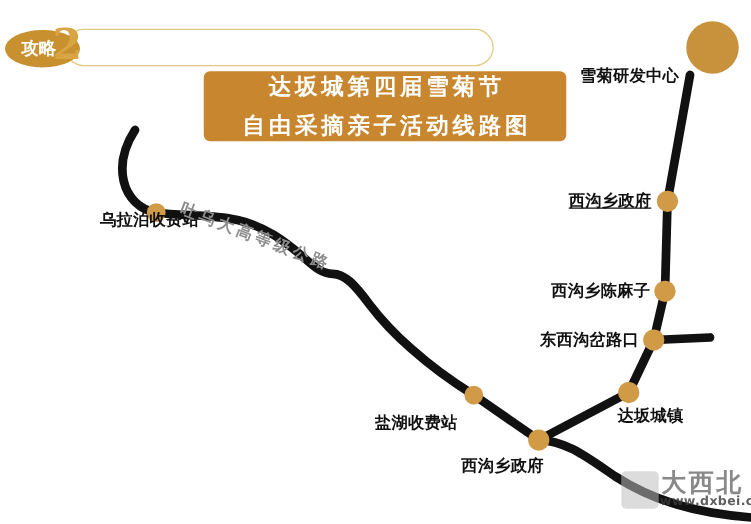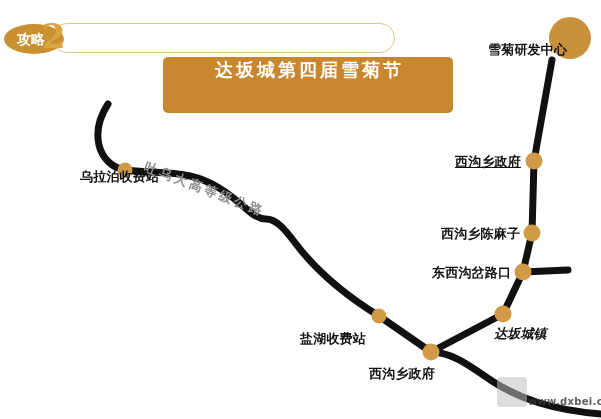--- a/index.html
+++ b/index.html
@@ -179,20 +179,21 @@
   <div id="header-strip">
     <div id="header-pill"></div>
     <div id="guide-badge">
       <span id="guide-badge-label">攻略</span>
     </div>
     <div id="guide-badge-number">2</div>
   </div>
 
   <div id="title-banner">
     <div class="banner-line">达坂城第四届雪菊节</div>
+    <div class="banner-line">自由采摘亲子活动线路图</div>
   </div>
 
   <svg id="map-svg" viewBox="0 0 601 419">
     <g id="roads" fill="none" stroke="#111111" stroke-width="7" stroke-linecap="round" stroke-linejoin="round">
 
       <path d="M108,104 C 99,118 96,132 99,145 C 102,158 112,168 125,170
                C 145,173 168,171 190,176
                C 212,181 228,193 243,206
                C 252,214 258,219 266,219
                C 276,219 284,228 296,244
@@ -222,30 +223,31 @@
       <circle cx="125" cy="170" r="7.5" fill="#D09A47"></circle>
     </g>
   </svg>
 
   <div class="map-label" style="left:80px; top:169px;">乌拉泊收费站</div>
 
   <div class="map-label" style="left:300px; top:331px;">盐湖收费站</div>
 
   <div class="map-label" style="left:369px; top:366px;">西沟乡政府</div>
 
-  <div class="map-label" style="left:494px; top:326px;font-style:italic;">达坂城镇</div>
+  <div class="map-label" style="left:494px; top:326px;">达坂城镇</div>
 
   <div class="map-label" style="left:441px; top:226px;">西沟乡陈麻子</div>
 
   <div class="map-label" style="left:432px; top:265px;">东西沟岔路口</div>
 
   <div class="map-label" style="left:455px; top:154px;text-decoration:underline;">西沟乡政府</div>
 
-  <div class="map-label" style="left:464px; top:42px;margin-left:24px;">雪菊研发中心</div>
+  <div class="map-label" style="left:464px; top:54px;">雪菊研发中心</div>
 
   <div id="highway-label">吐乌大高等级公路</div>
 
   <div id="watermark">
     <div id="watermark-logo"></div>
+    <div id="watermark-mark">大西北</div>
     <div id="watermark-url">www.dxbei.com</div>
   </div>
 
 </div>
 
 </body></html>

